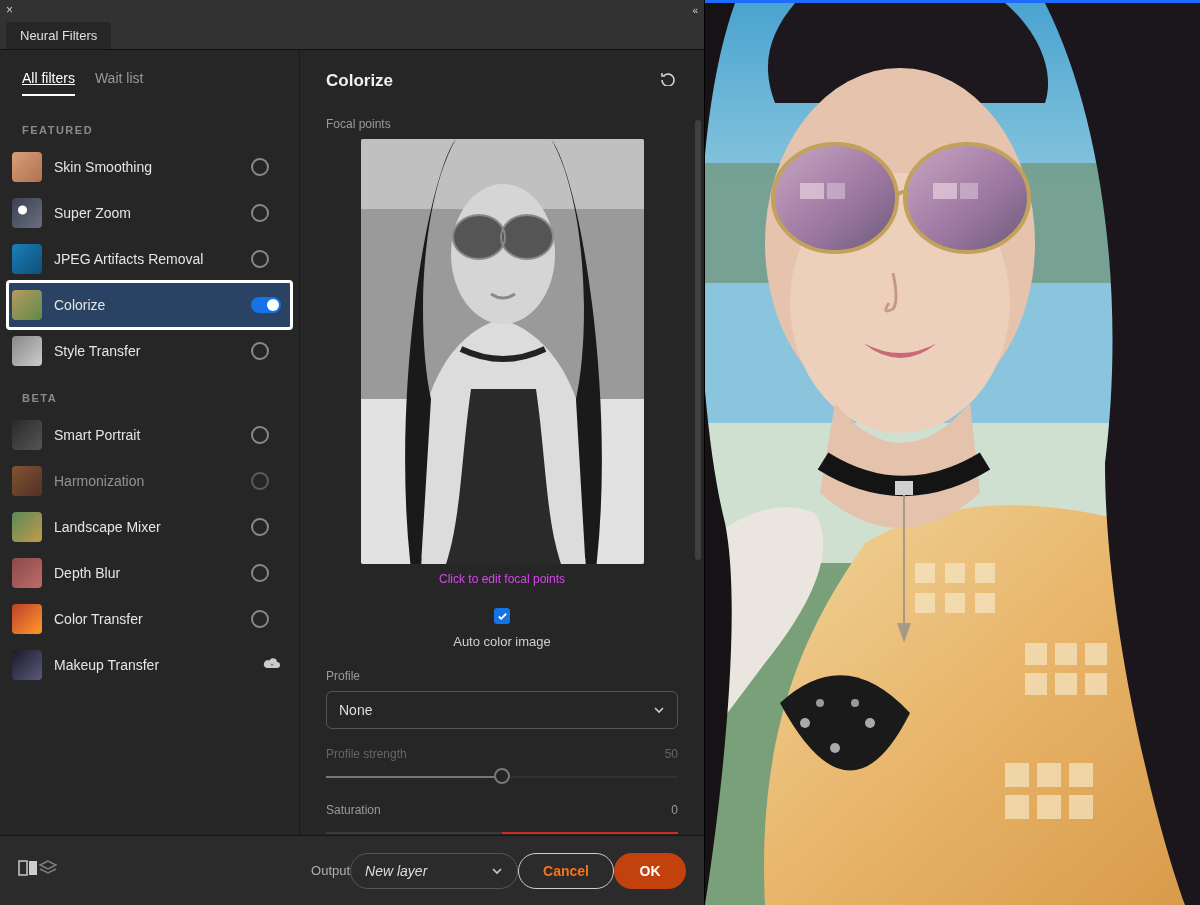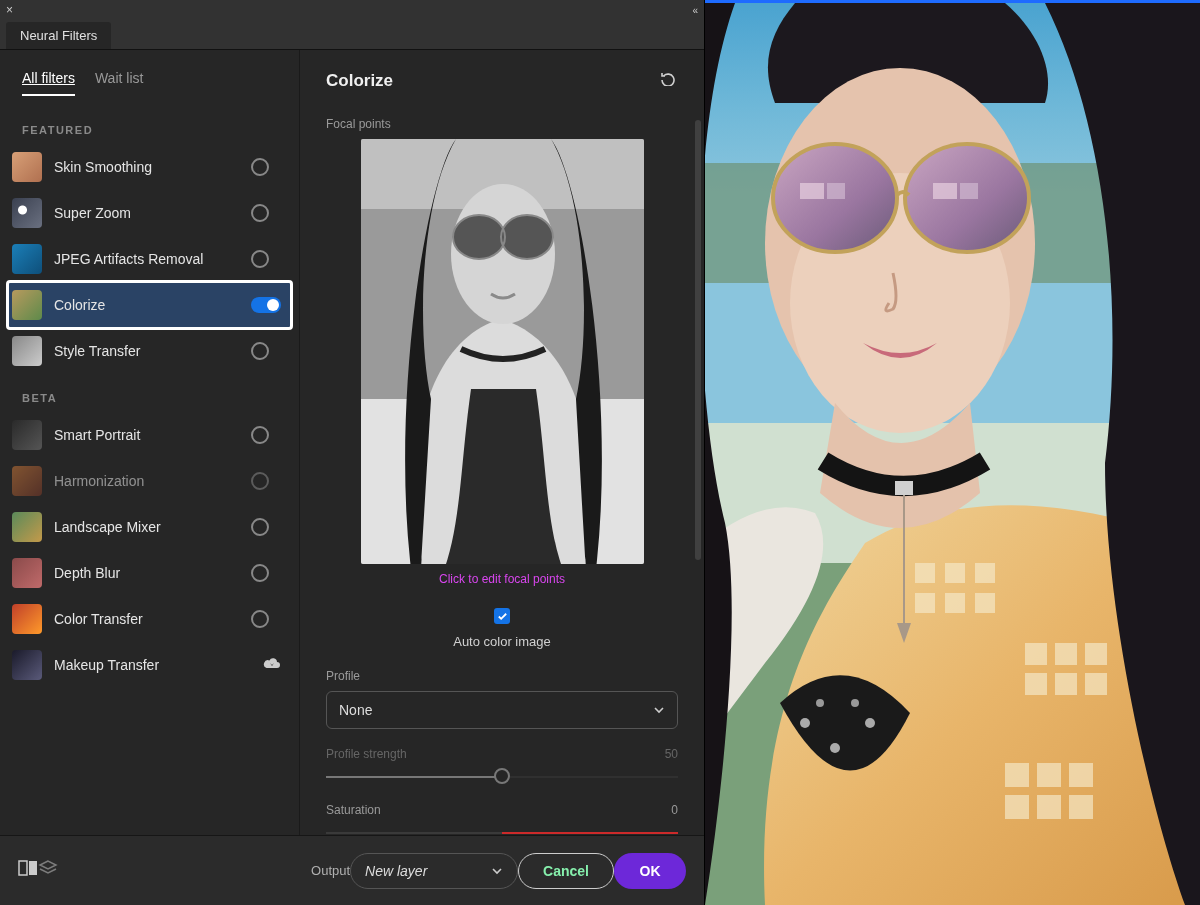--- a/index.html
+++ b/index.html
@@ -63,22 +63,22 @@
   .track-fill.red{ background:#cc2a2a;}
   .slider-thumb{ position:absolute; top:50%; width:16px; height:16px; margin-top:-8px; margin-left:-8px; border-radius:50%; background:#262626; border:2px solid #bbb;}
   
   .footer{ height:70px; background:#2b2b2b; border-top:1px solid #161616; display:flex; align-items:center; padding:0 18px; }
   .footer-icon{ color:#ccc; font-size:18px; cursor:pointer;}
   .footer-icon.off{ opacity:.5;}
   .spacer{ flex:1;}
   .footer-label{ color:#b0b0b0; font-size:13px;}
   .footer-select{ height:36px; min-width:168px; border:1px solid #555; border-radius:18px; display:flex; align-items:center; padding:0 14px; color:#ddd; font-size:14px; justify-content:space-between; cursor:pointer;font-style:italic;}
   .btn{ height:36px; padding:0 24px; border-radius:18px; font-size:14px; font-weight:600; display:flex; align-items:center; justify-content:center; cursor:pointer;}
-  .btn-cancel{ border:1px solid #ccc; color:#86efac;}
-  .btn-ok{ background:#6d28d9; color:#fff; min-width:72px;}
+  .btn-cancel{ border:1px solid #ccc; color:#f97316;}
+  .btn-ok{ background:#c2410c; color:#fff; min-width:72px;}
   .chev{ width:12px; height:12px;}
   .dimmed{ opacity:.55;}
   .scroll-indicator{ position:absolute; right:3px; top:70px; width:6px; height:440px; background:#404040; border-radius:3px;}
   
   .g-skin{ background:linear-gradient(135deg,#d8a077,#b07050);}
   .g-zoom{ background: radial-gradient(circle at 35% 40%, #fff 0 4px, transparent 5px), linear-gradient(135deg,#3a4050,#6a7080);}
   .g-jpeg{ background:linear-gradient(135deg,#1b7fb8,#0e4f7a);}
   .g-color{ background:linear-gradient(135deg,#b89a5e,#5e8a4a);}
   .g-style{ background:linear-gradient(135deg,#888,#ccc);}
   .g-smart{ background:linear-gradient(135deg,#2a2a2a,#555);}

